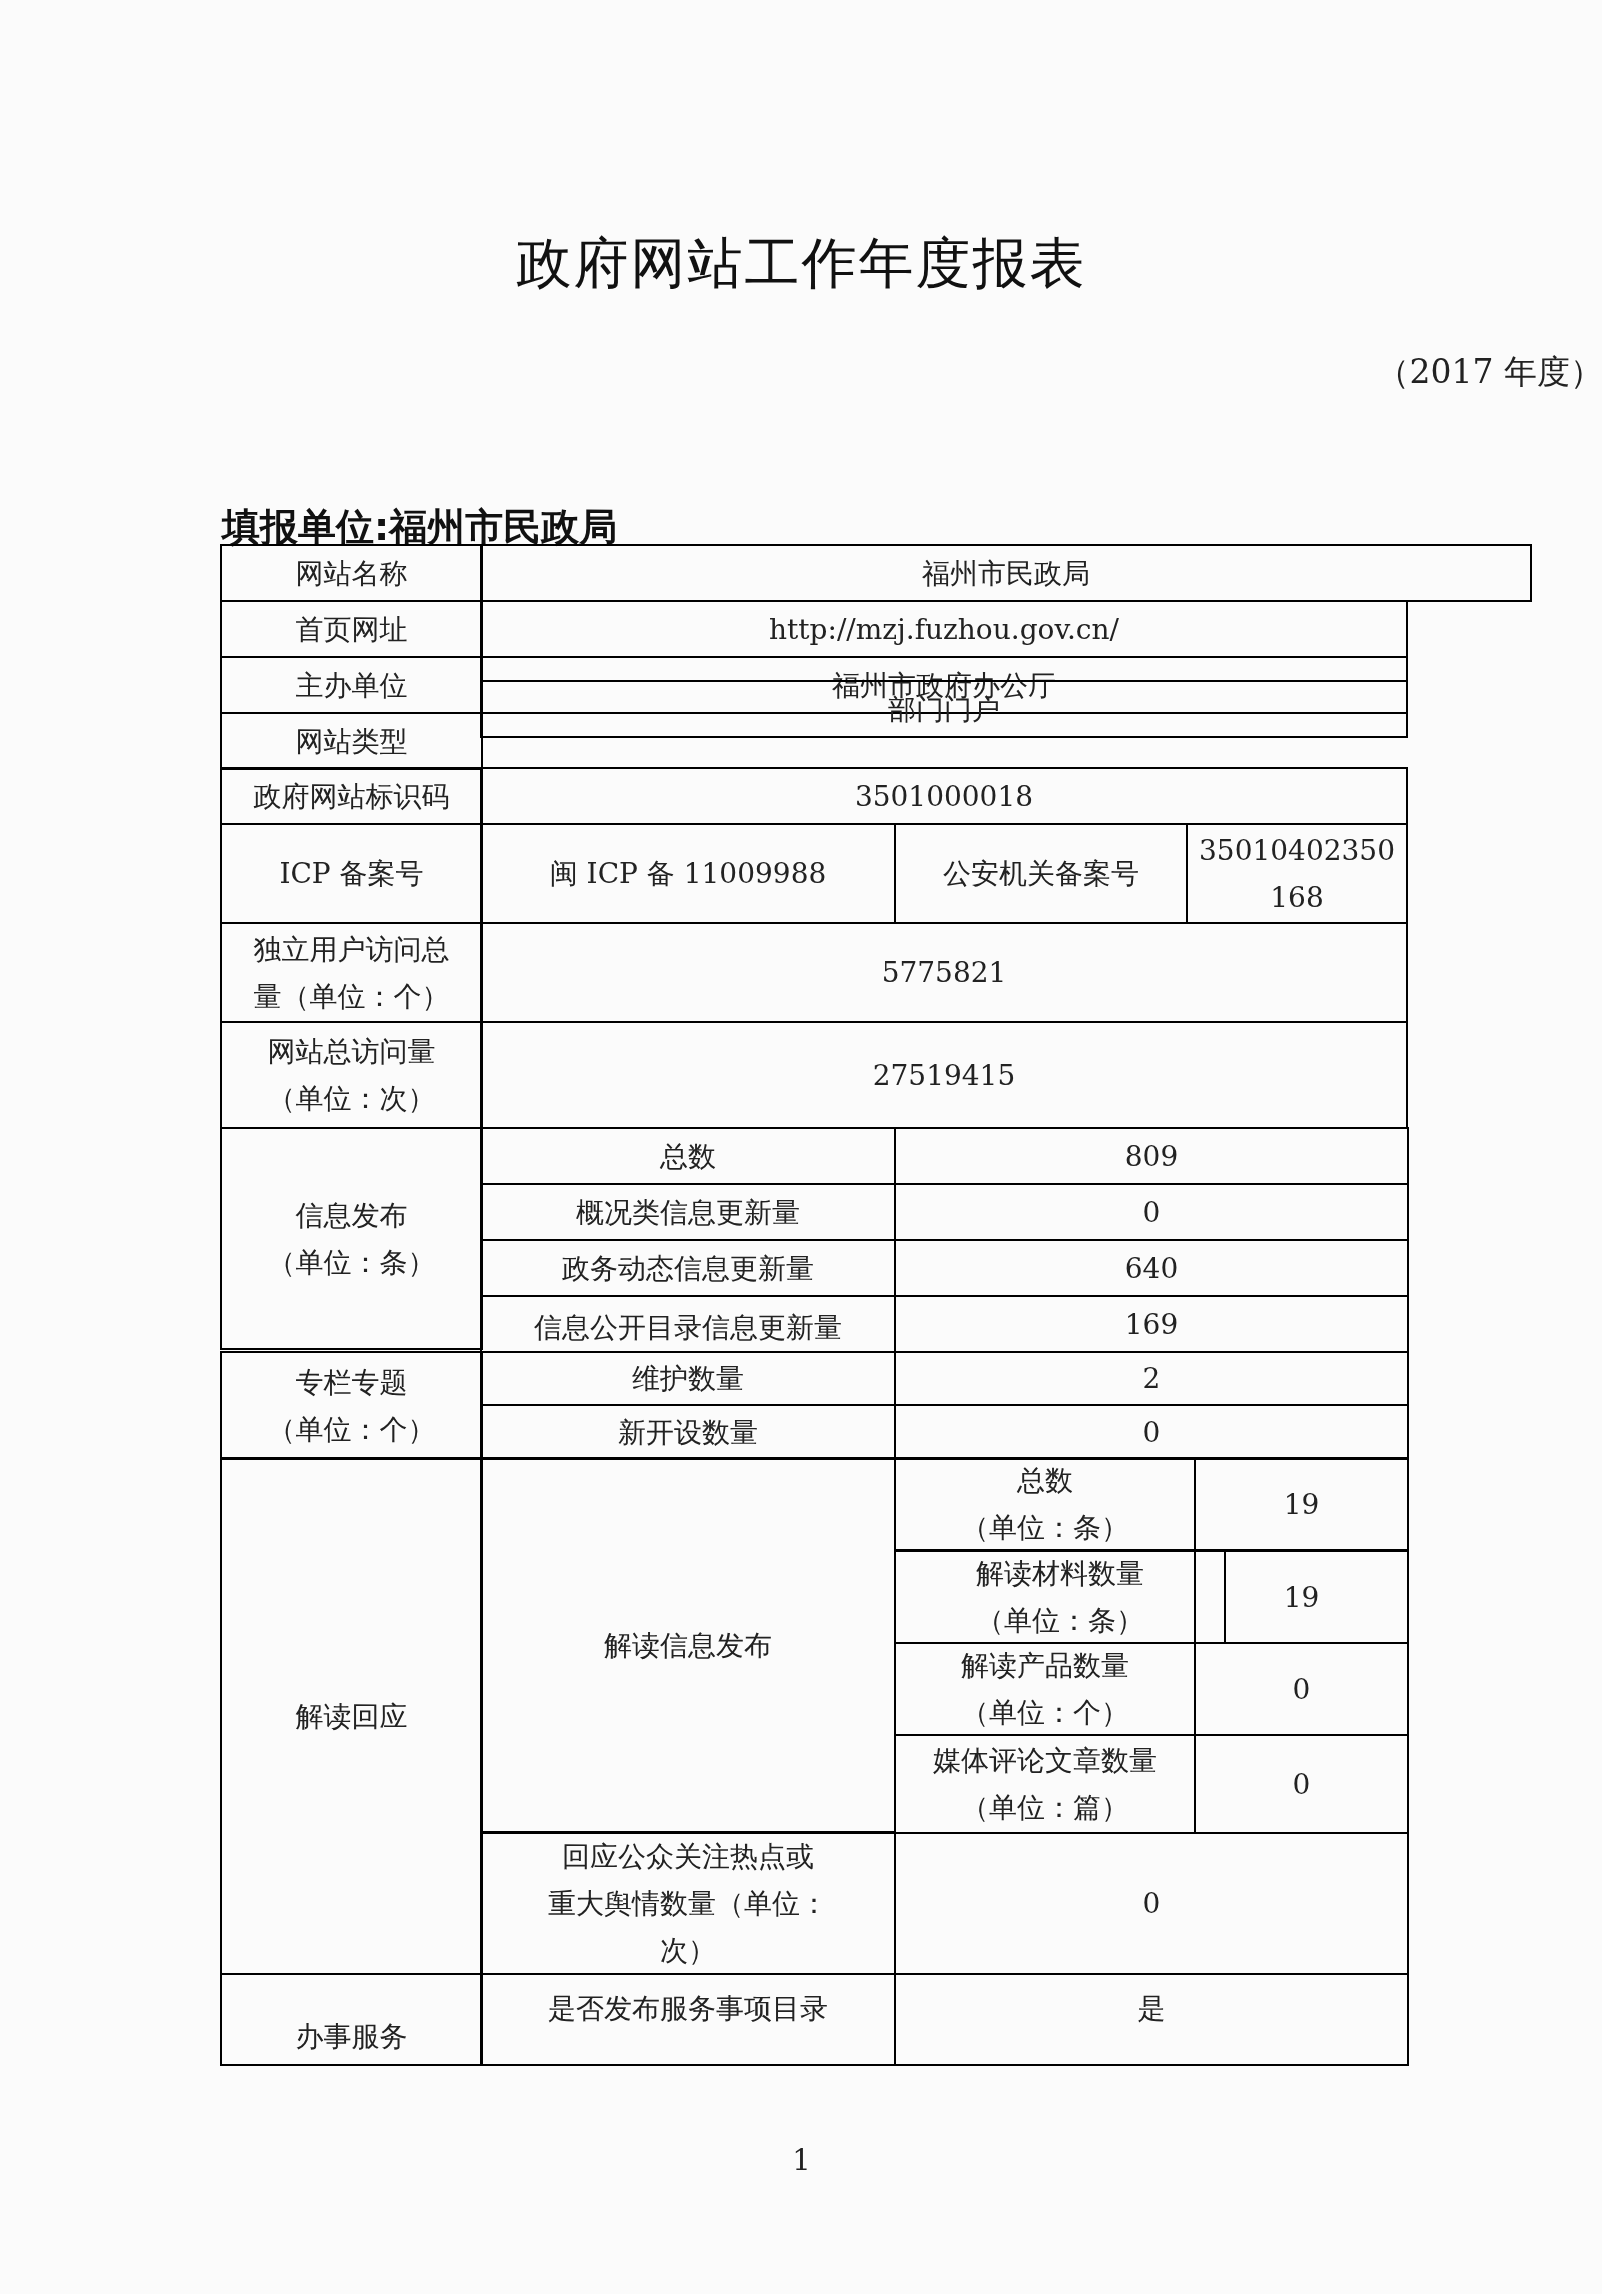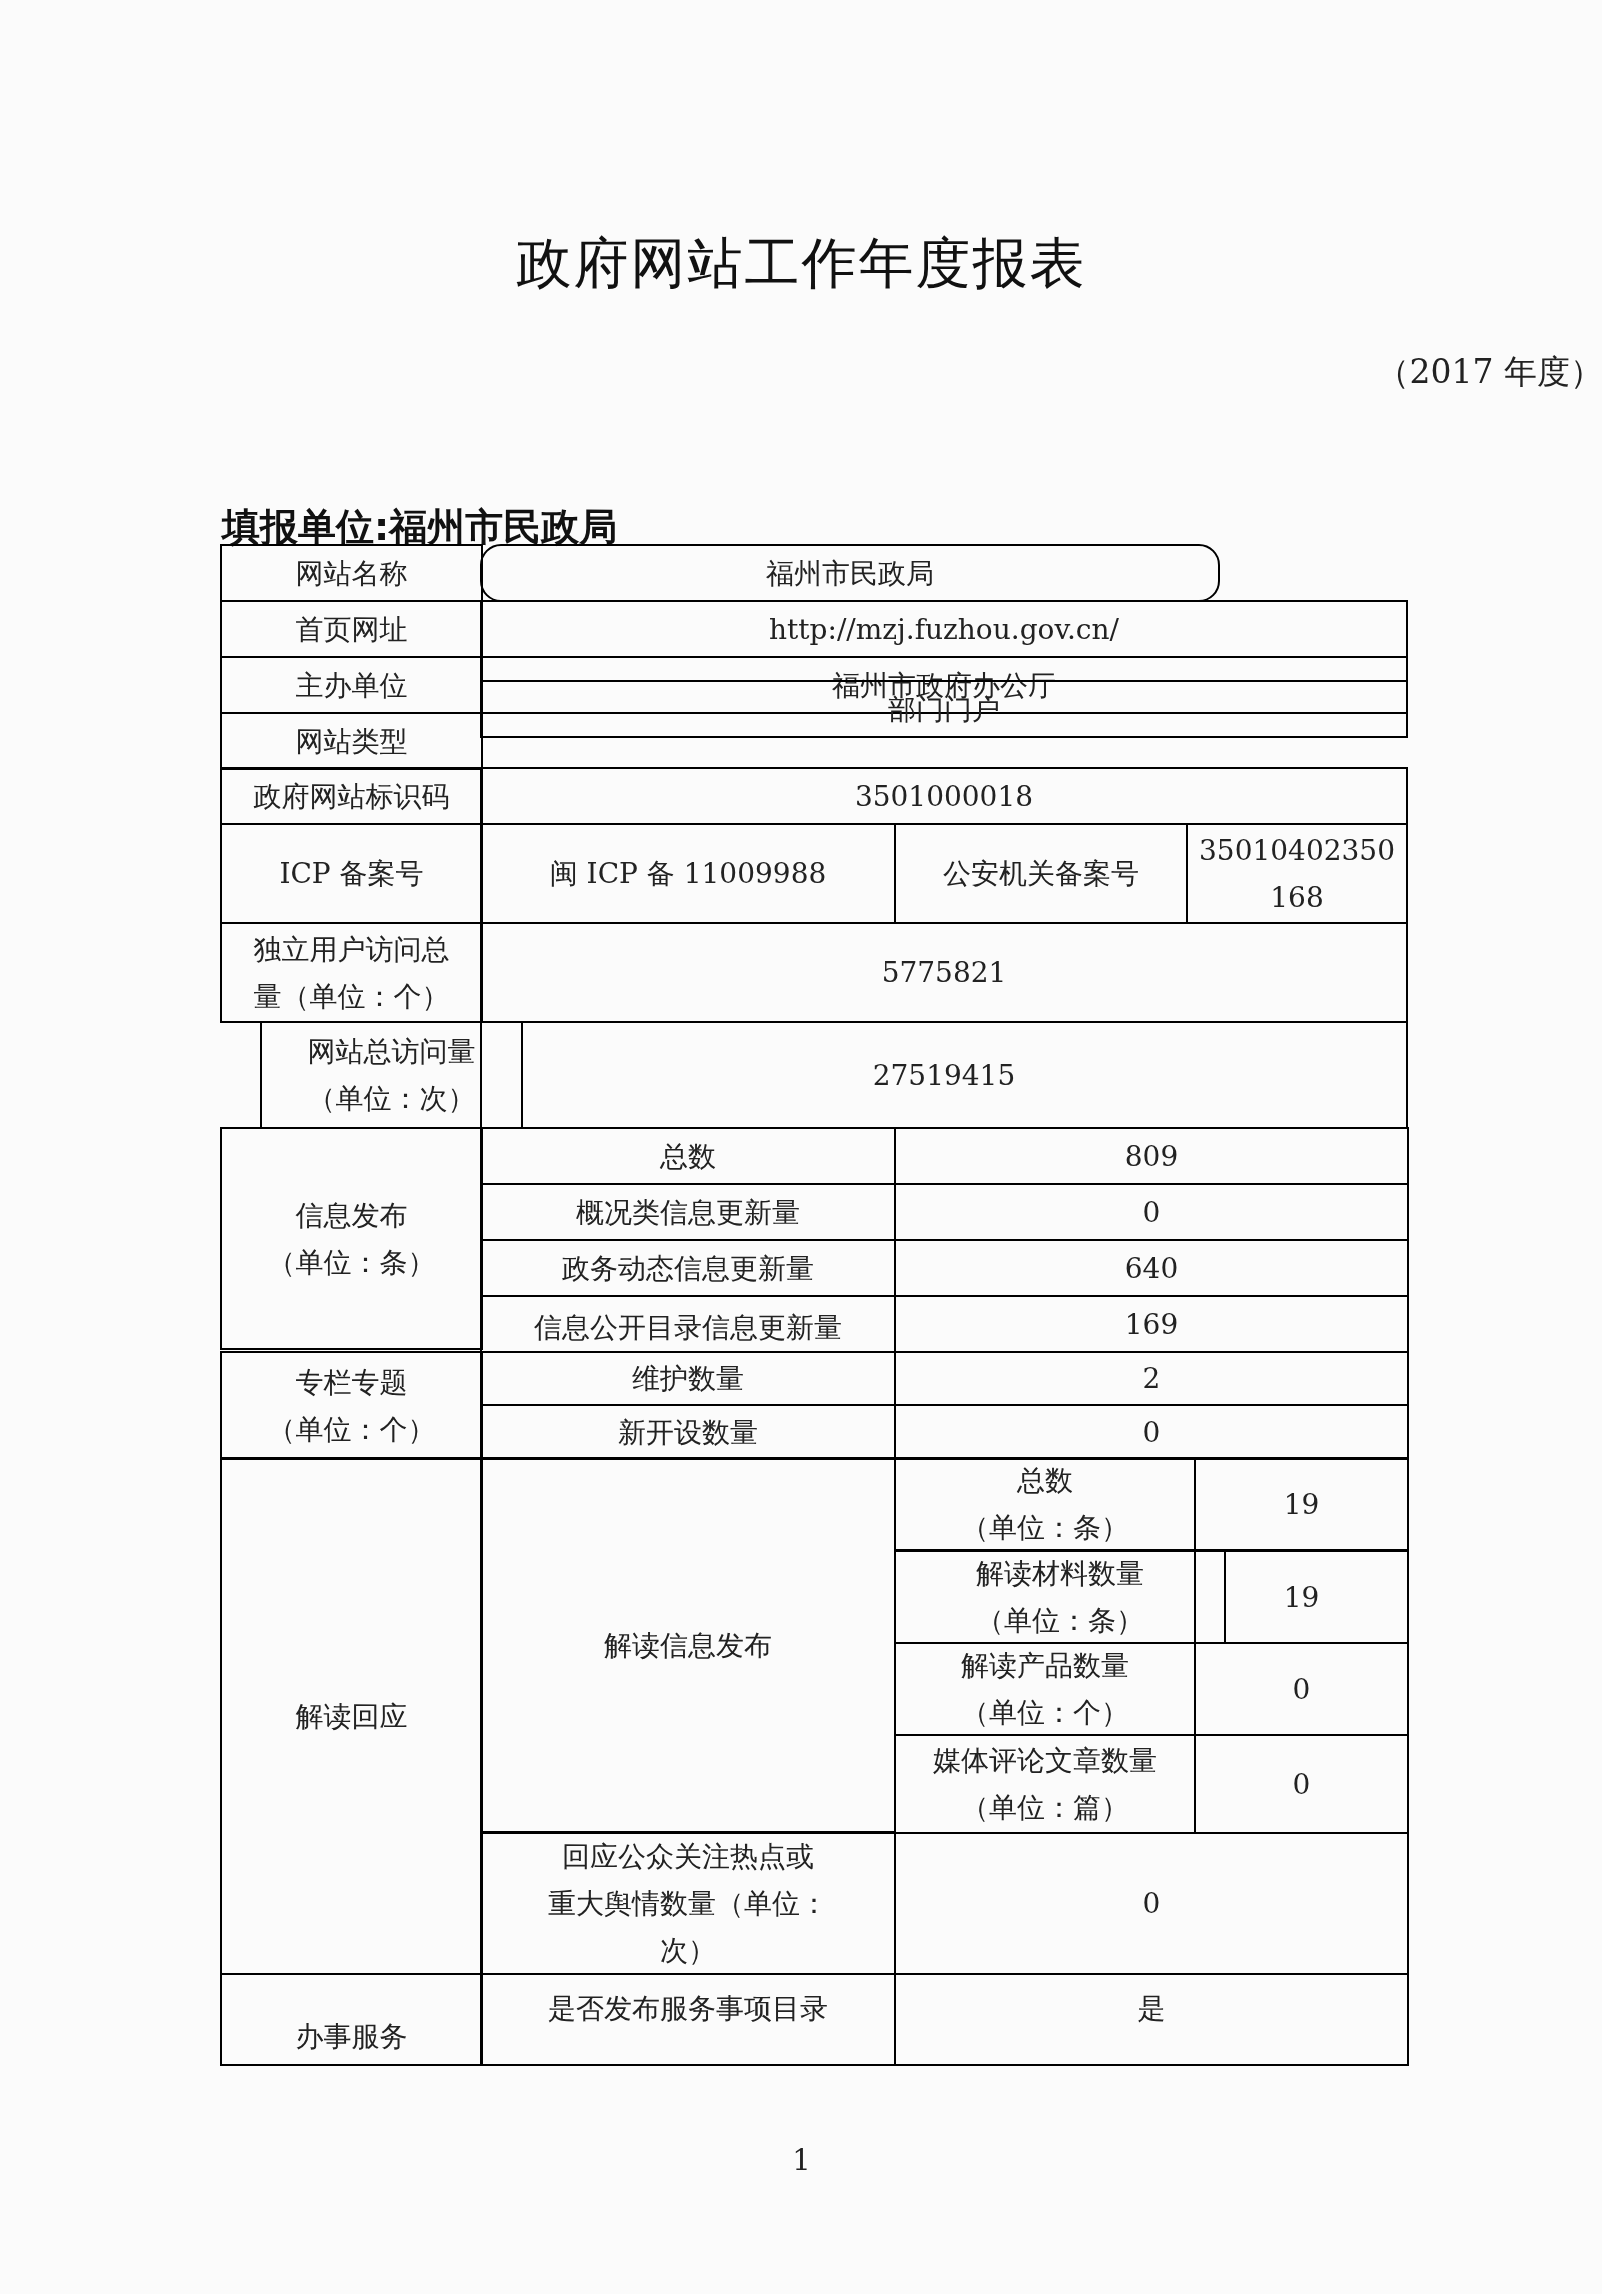--- a/index.html
+++ b/index.html
@@ -42,21 +42,21 @@
 
 <div class="title">政府网站工作年度报表</div>
 <div class="subtitle">（2017 年度）</div>
 <div class="unit-label">填报单位:福州市民政局</div>
 
 <div>
 
   <div class="cell" style="left:220px;top:544px;width:263px;height:58px;">
       <span>网站名称</span>
     </div>
-  <div class="cell" style="left:480px;top:544px;width:740px;height:58px;border-radius:21px;">
+  <div class="cell" style="left:480px;top:544px;width:1052px;height:58px;">
       <span>福州市民政局</span>
     </div>
 
   <div class="cell" style="left:220px;top:600px;width:263px;height:58px;">
       <span>首页网址</span>
     </div>
   <div class="cell mono" style="left:480px;top:600px;width:928px;height:58px;">
       <span>http://mzj.fuzhou.gov.cn/</span>
     </div>
 
@@ -96,21 +96,21 @@
     </div>
 
   <div class="cell" style="left:220px;top:922px;width:263px;height:101px;">
       <span>独立用户访问总</span>
       <span>量（单位：个）</span>
     </div>
   <div class="cell" style="left:480px;top:922px;width:928px;height:101px;">
       <span>5775821</span>
     </div>
 
-  <div class="cell" style="left:220px;top:1021px;width:263px;height:108px;margin-left:40px;">
+  <div class="cell" style="left:220px;top:1021px;width:263px;height:108px;">
       <span>网站总访问量</span>
       <span>（单位：次）</span>
     </div>
   <div class="cell" style="left:480px;top:1021px;width:928px;height:108px;">
       <span>27519415</span>
     </div>
 
   <div class="cell" style="left:220px;top:1127px;width:263px;height:223px;">
       <span>信息发布</span>
       <span>（单位：条）</span>

